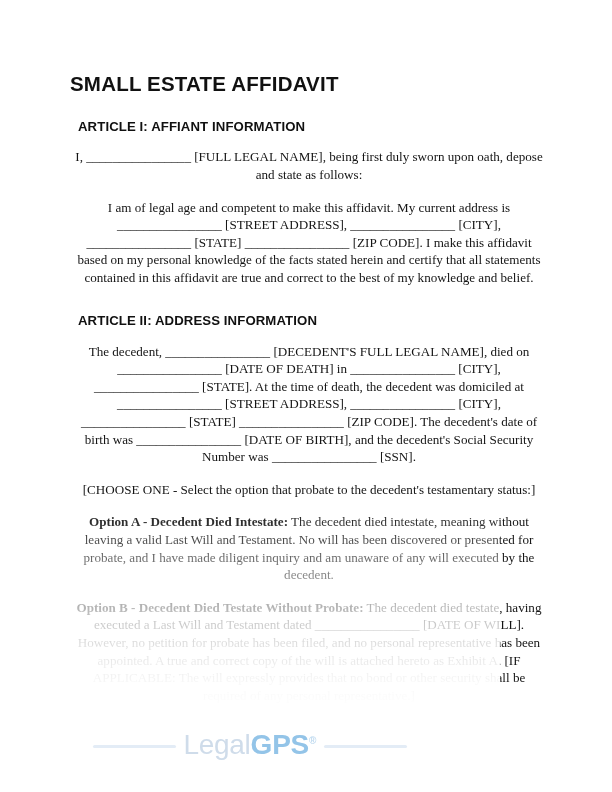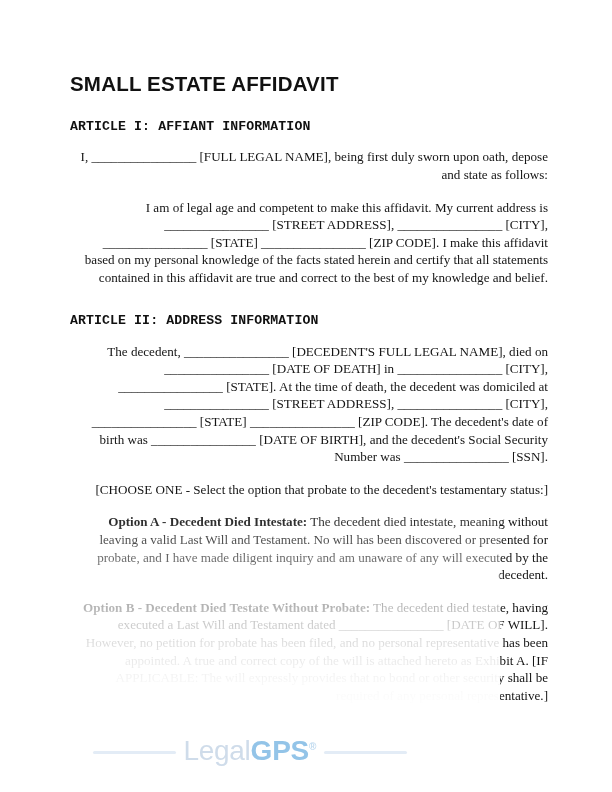--- a/index.html
+++ b/index.html
@@ -30,38 +30,38 @@
   .doc-title {
     font-family: "Liberation Sans", sans-serif;
     font-weight: bold;
     font-size: 20.5px;
     letter-spacing: 0.2px;
     color: #111111;
     margin: 0 0 23px 0;
     line-height: 1.15;
   }
   .article-heading {
-    font-family: Liberation Mono, monospace;
+    font-family: Liberation Sans, sans-serif;
     font-weight: bold;
     font-size: 13.2px;
     letter-spacing: 0.1px;
     color: #111111;
-    margin: 0 0 14px 0;
+    margin: 0 0 14px 8px;
     line-height: 1.2;
   }
   .article-heading.second {
     margin-top: 26px;
   }
   .para {
     font-family: "Liberation Serif", serif;
     font-size: 13.1px;
     line-height: 1.345;
     margin: 0 0 15px 0;
     color: #141414;
-    text-align: right;
+    text-align: center;
   }
   .bold {
     font-weight: bold;
   }
   
   .fade-mask {
     position: absolute;
     left: 0;
     right: 0;
     top: 495px;
@@ -75,21 +75,21 @@
         rgba(255,255,255,0.88) 72%,
         rgba(255,255,255,0.97) 88%,
         rgba(255,255,255,1) 100%);
     pointer-events: none;
   }
   
   .footer {
     position: absolute;
     left: 0;
     right: 0;
-    bottom: 26px;
+    bottom: 32px;
     display: flex;
     align-items: center;
     justify-content: center;
     gap: 8px;
   }
   .rule {
     height: 3px;
     width: 83px;
     background: #e3ecf6;
     border-radius: 2px;

